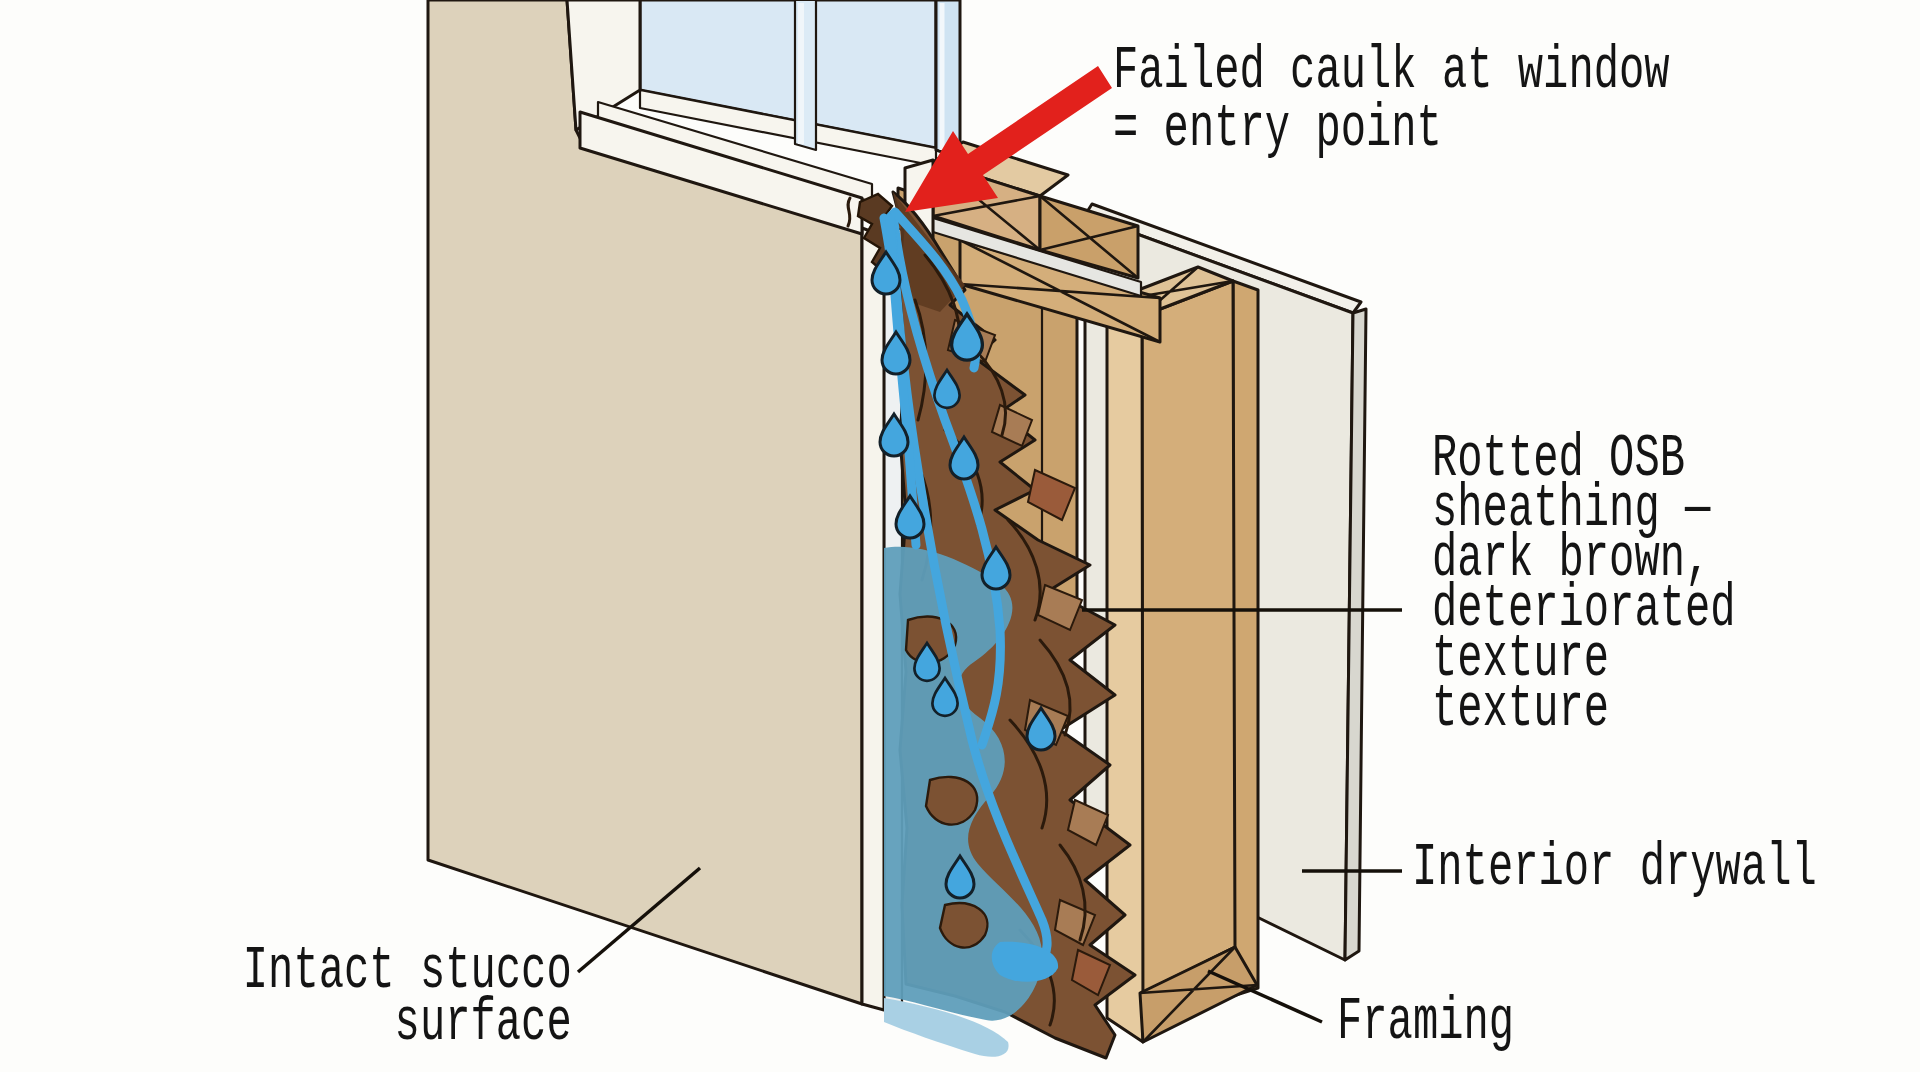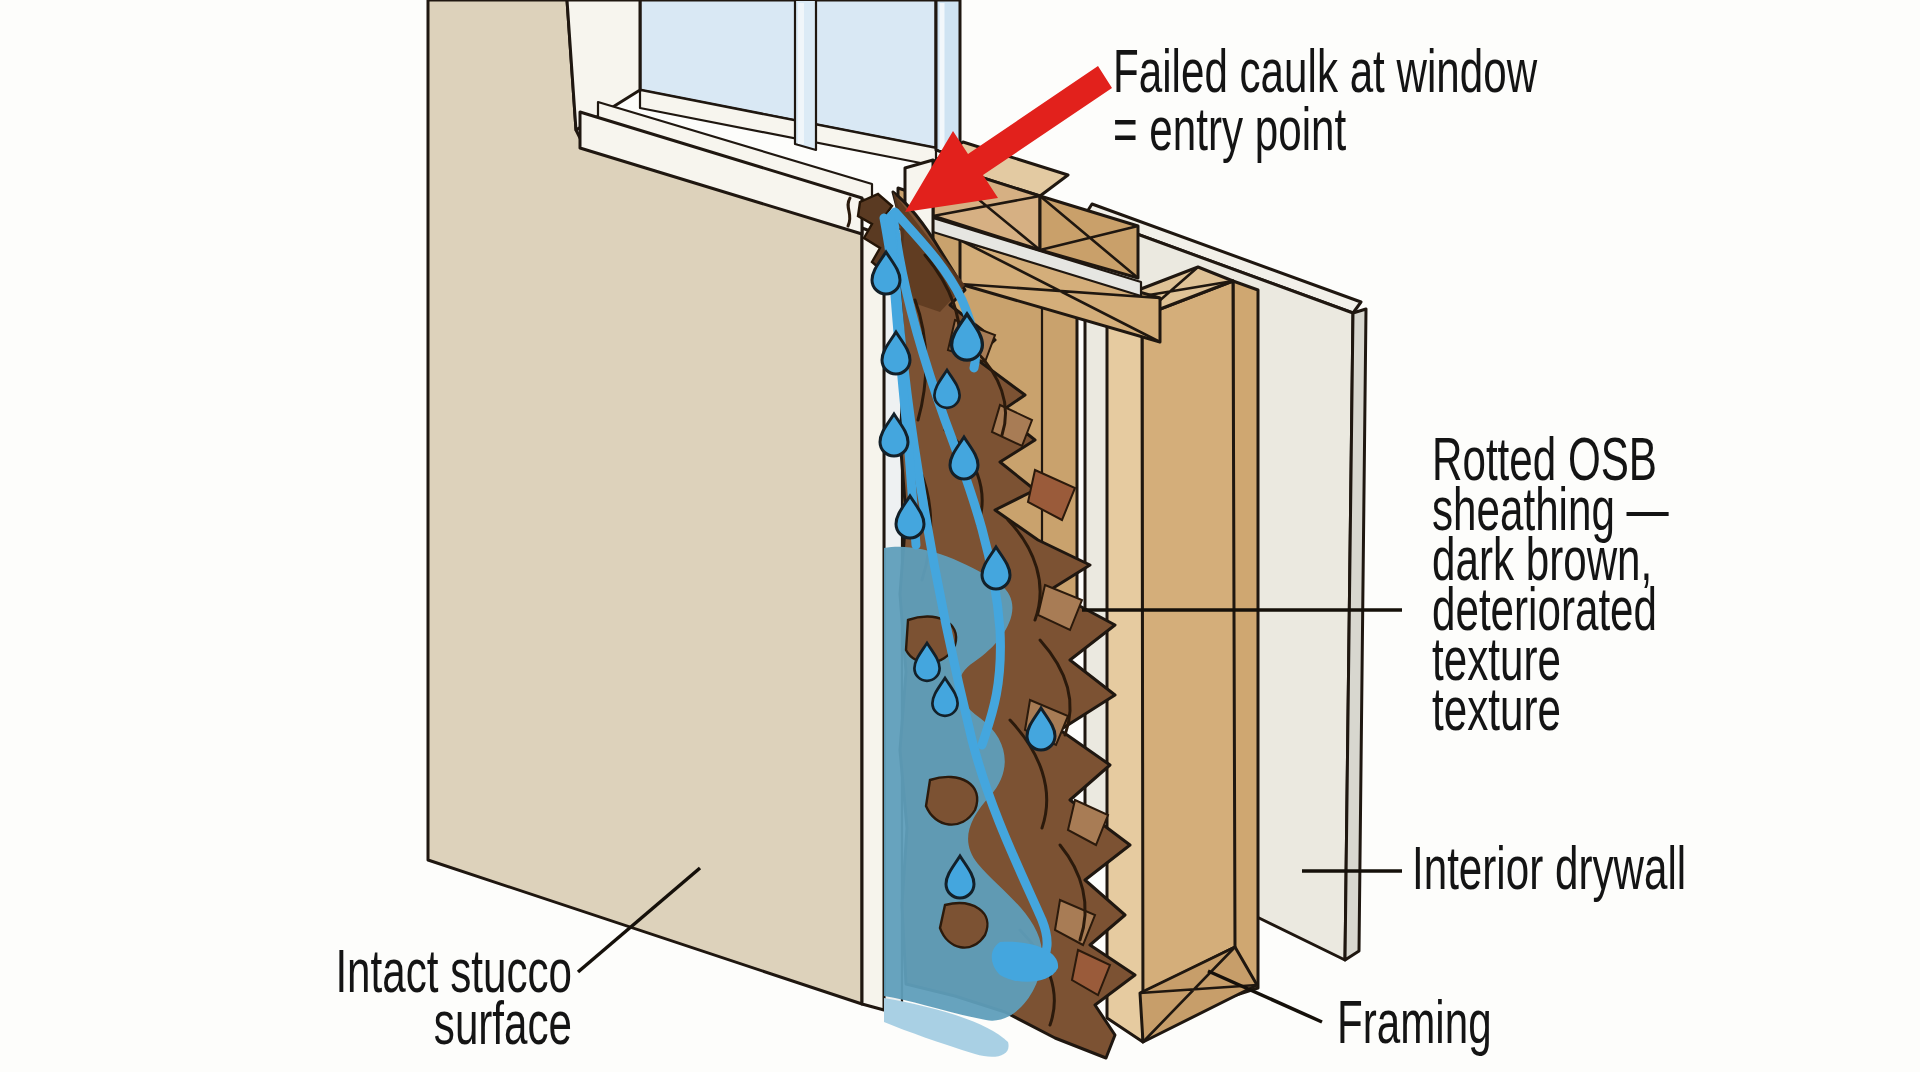--- a/index.html
+++ b/index.html
@@ -1,17 +1,17 @@
 <!DOCTYPE html>
 <html><head>
 <meta charset="utf-8">
 <style>
   html,body{margin:0;padding:0;background:#fdfdfb;}
   .stage{position:relative;width:1920px;height:1072px;overflow:hidden;background:#fde047;
-         font-family:Liberation Sans, sans-serif;}
+         font-family:Liberation Mono, monospace;}
   .stage svg{position:absolute;left:0;top:0;}
   .o{stroke:#1f1710;stroke-width:3;stroke-linejoin:round;}
   .thin{stroke:#1f1710;stroke-width:2.2;stroke-linejoin:round;}
   .xline{fill:none;stroke:#1f1710;stroke-width:2.6;}
   .sq{fill:none;stroke:#2b1a0c;stroke-width:3;stroke-linecap:round;}
   .stream{fill:none;stroke-width:9;stroke-linecap:round;}
   .leader{stroke:#15100a;stroke-width:3.5;}
   .label{position:absolute;color:#141414;font-weight:400;font-size:62px;line-height:50px;
          transform:scaleX(0.68);transform-origin:left top;white-space:nowrap;}
   .label div{white-space:nowrap;}

